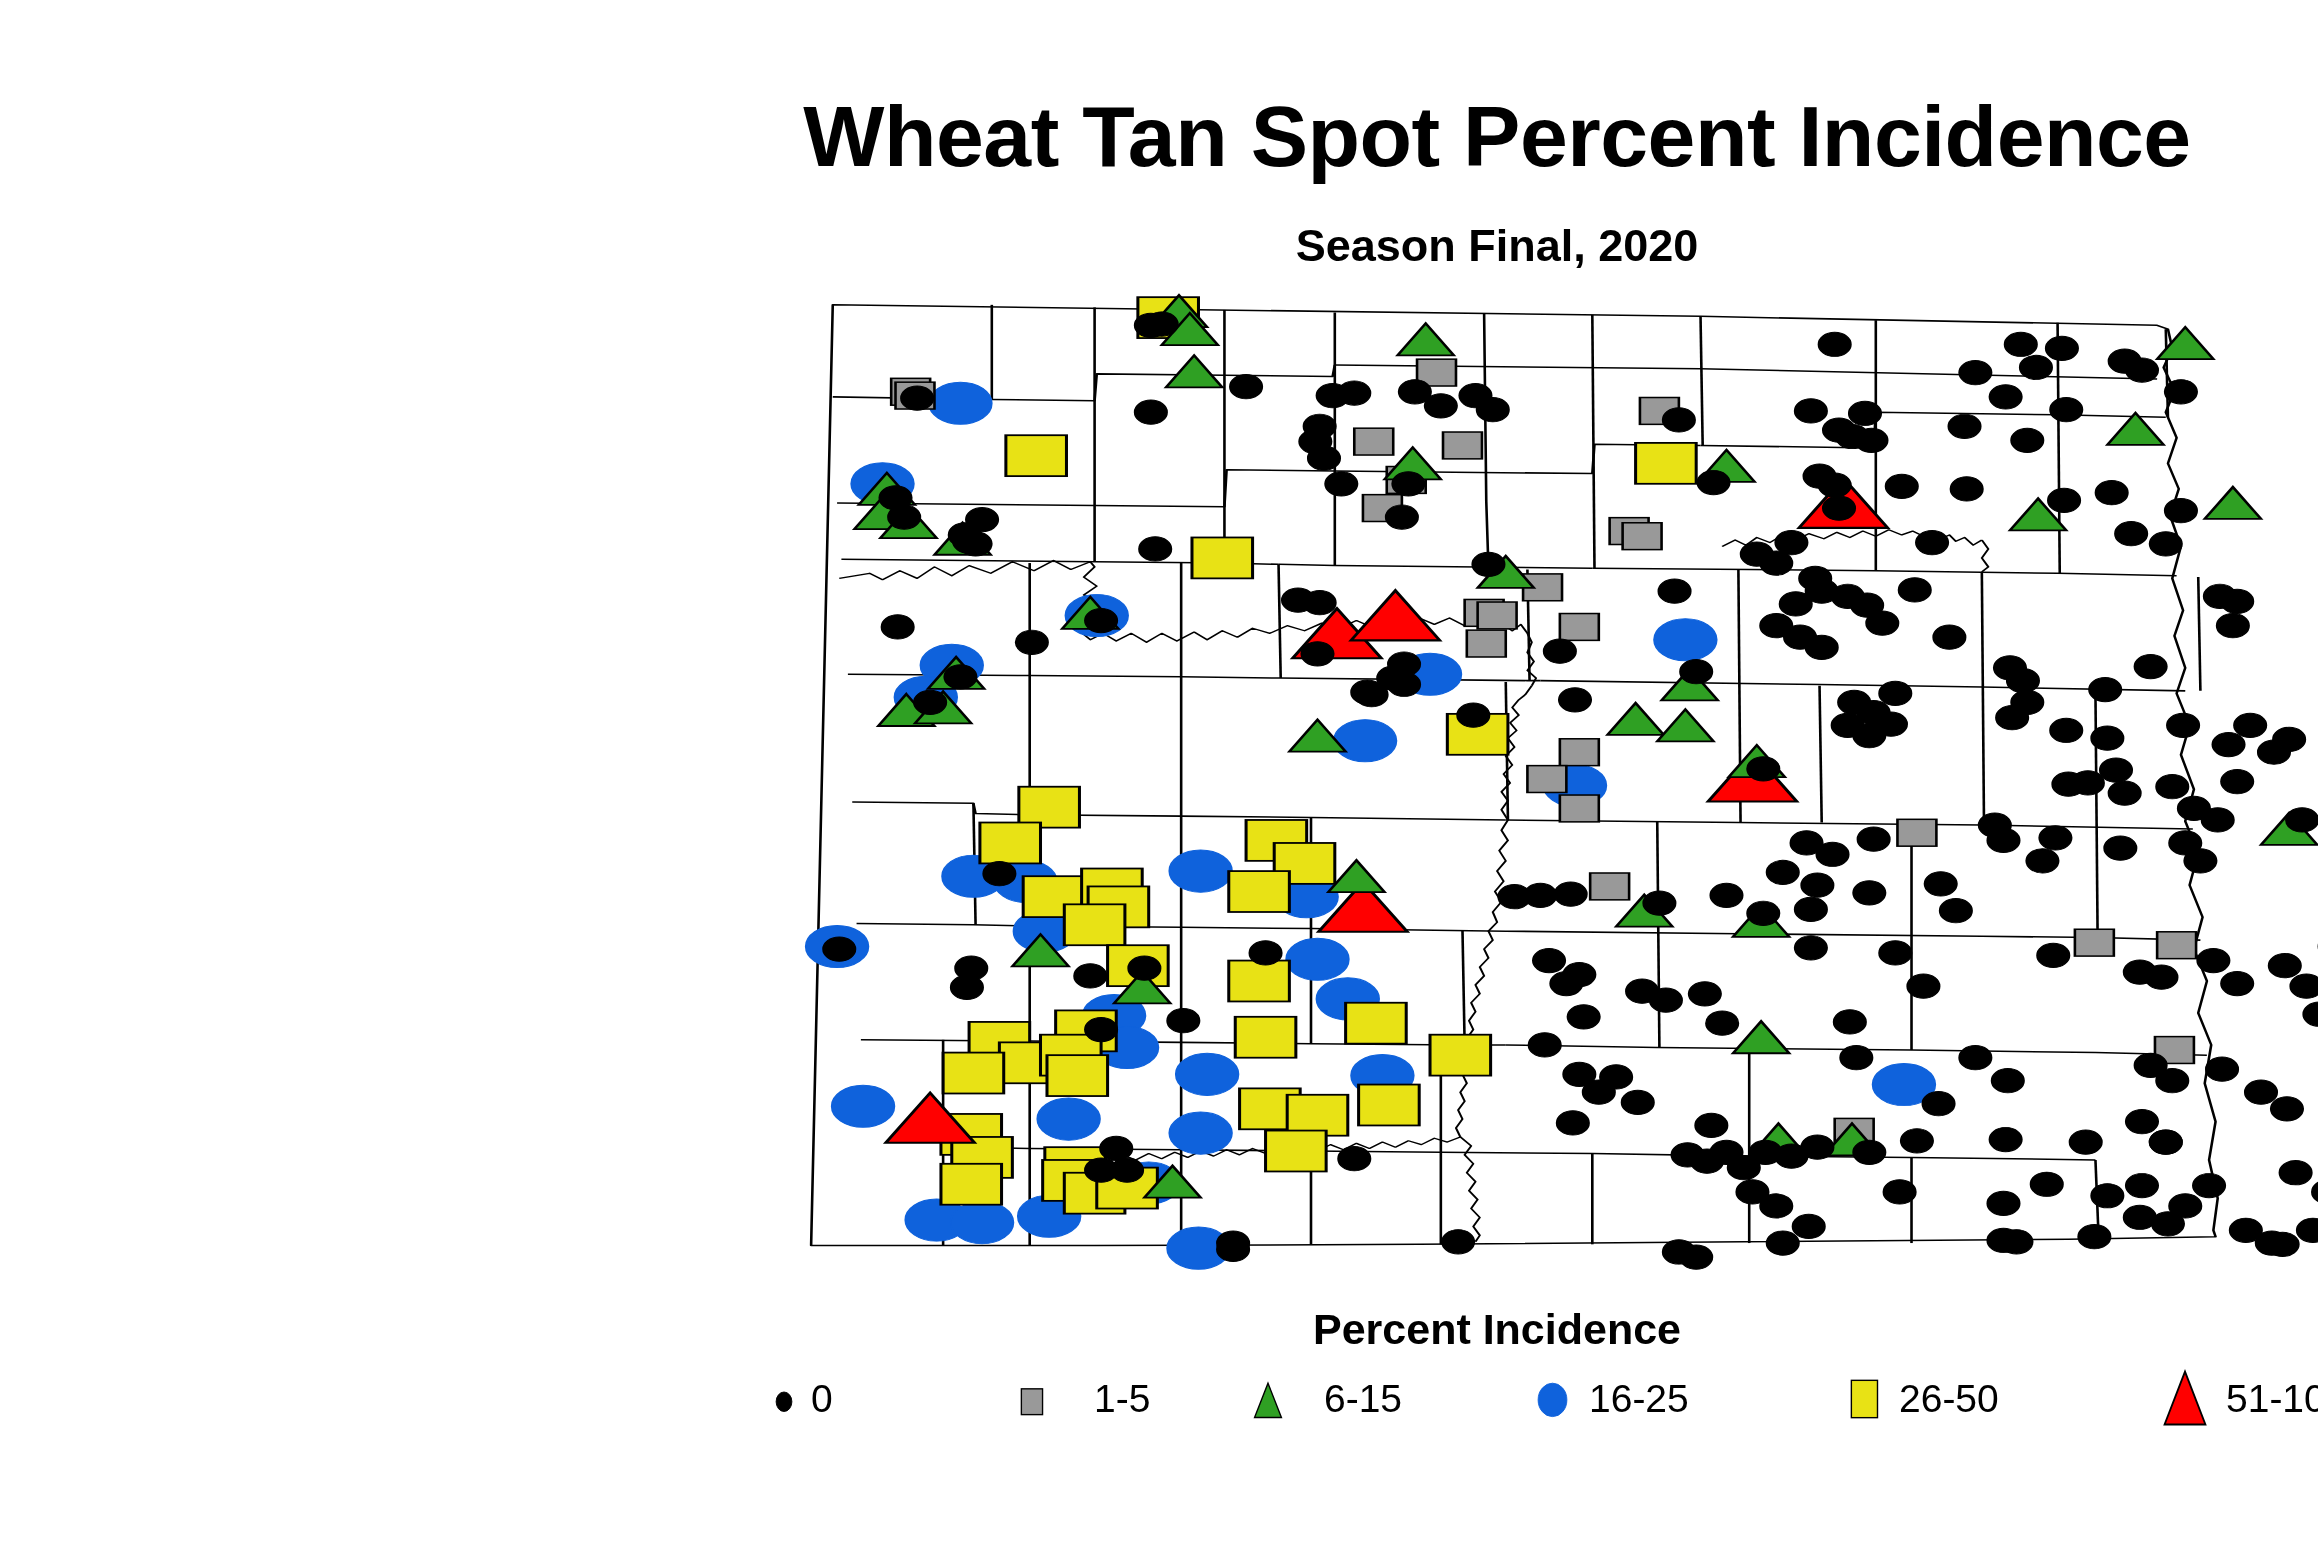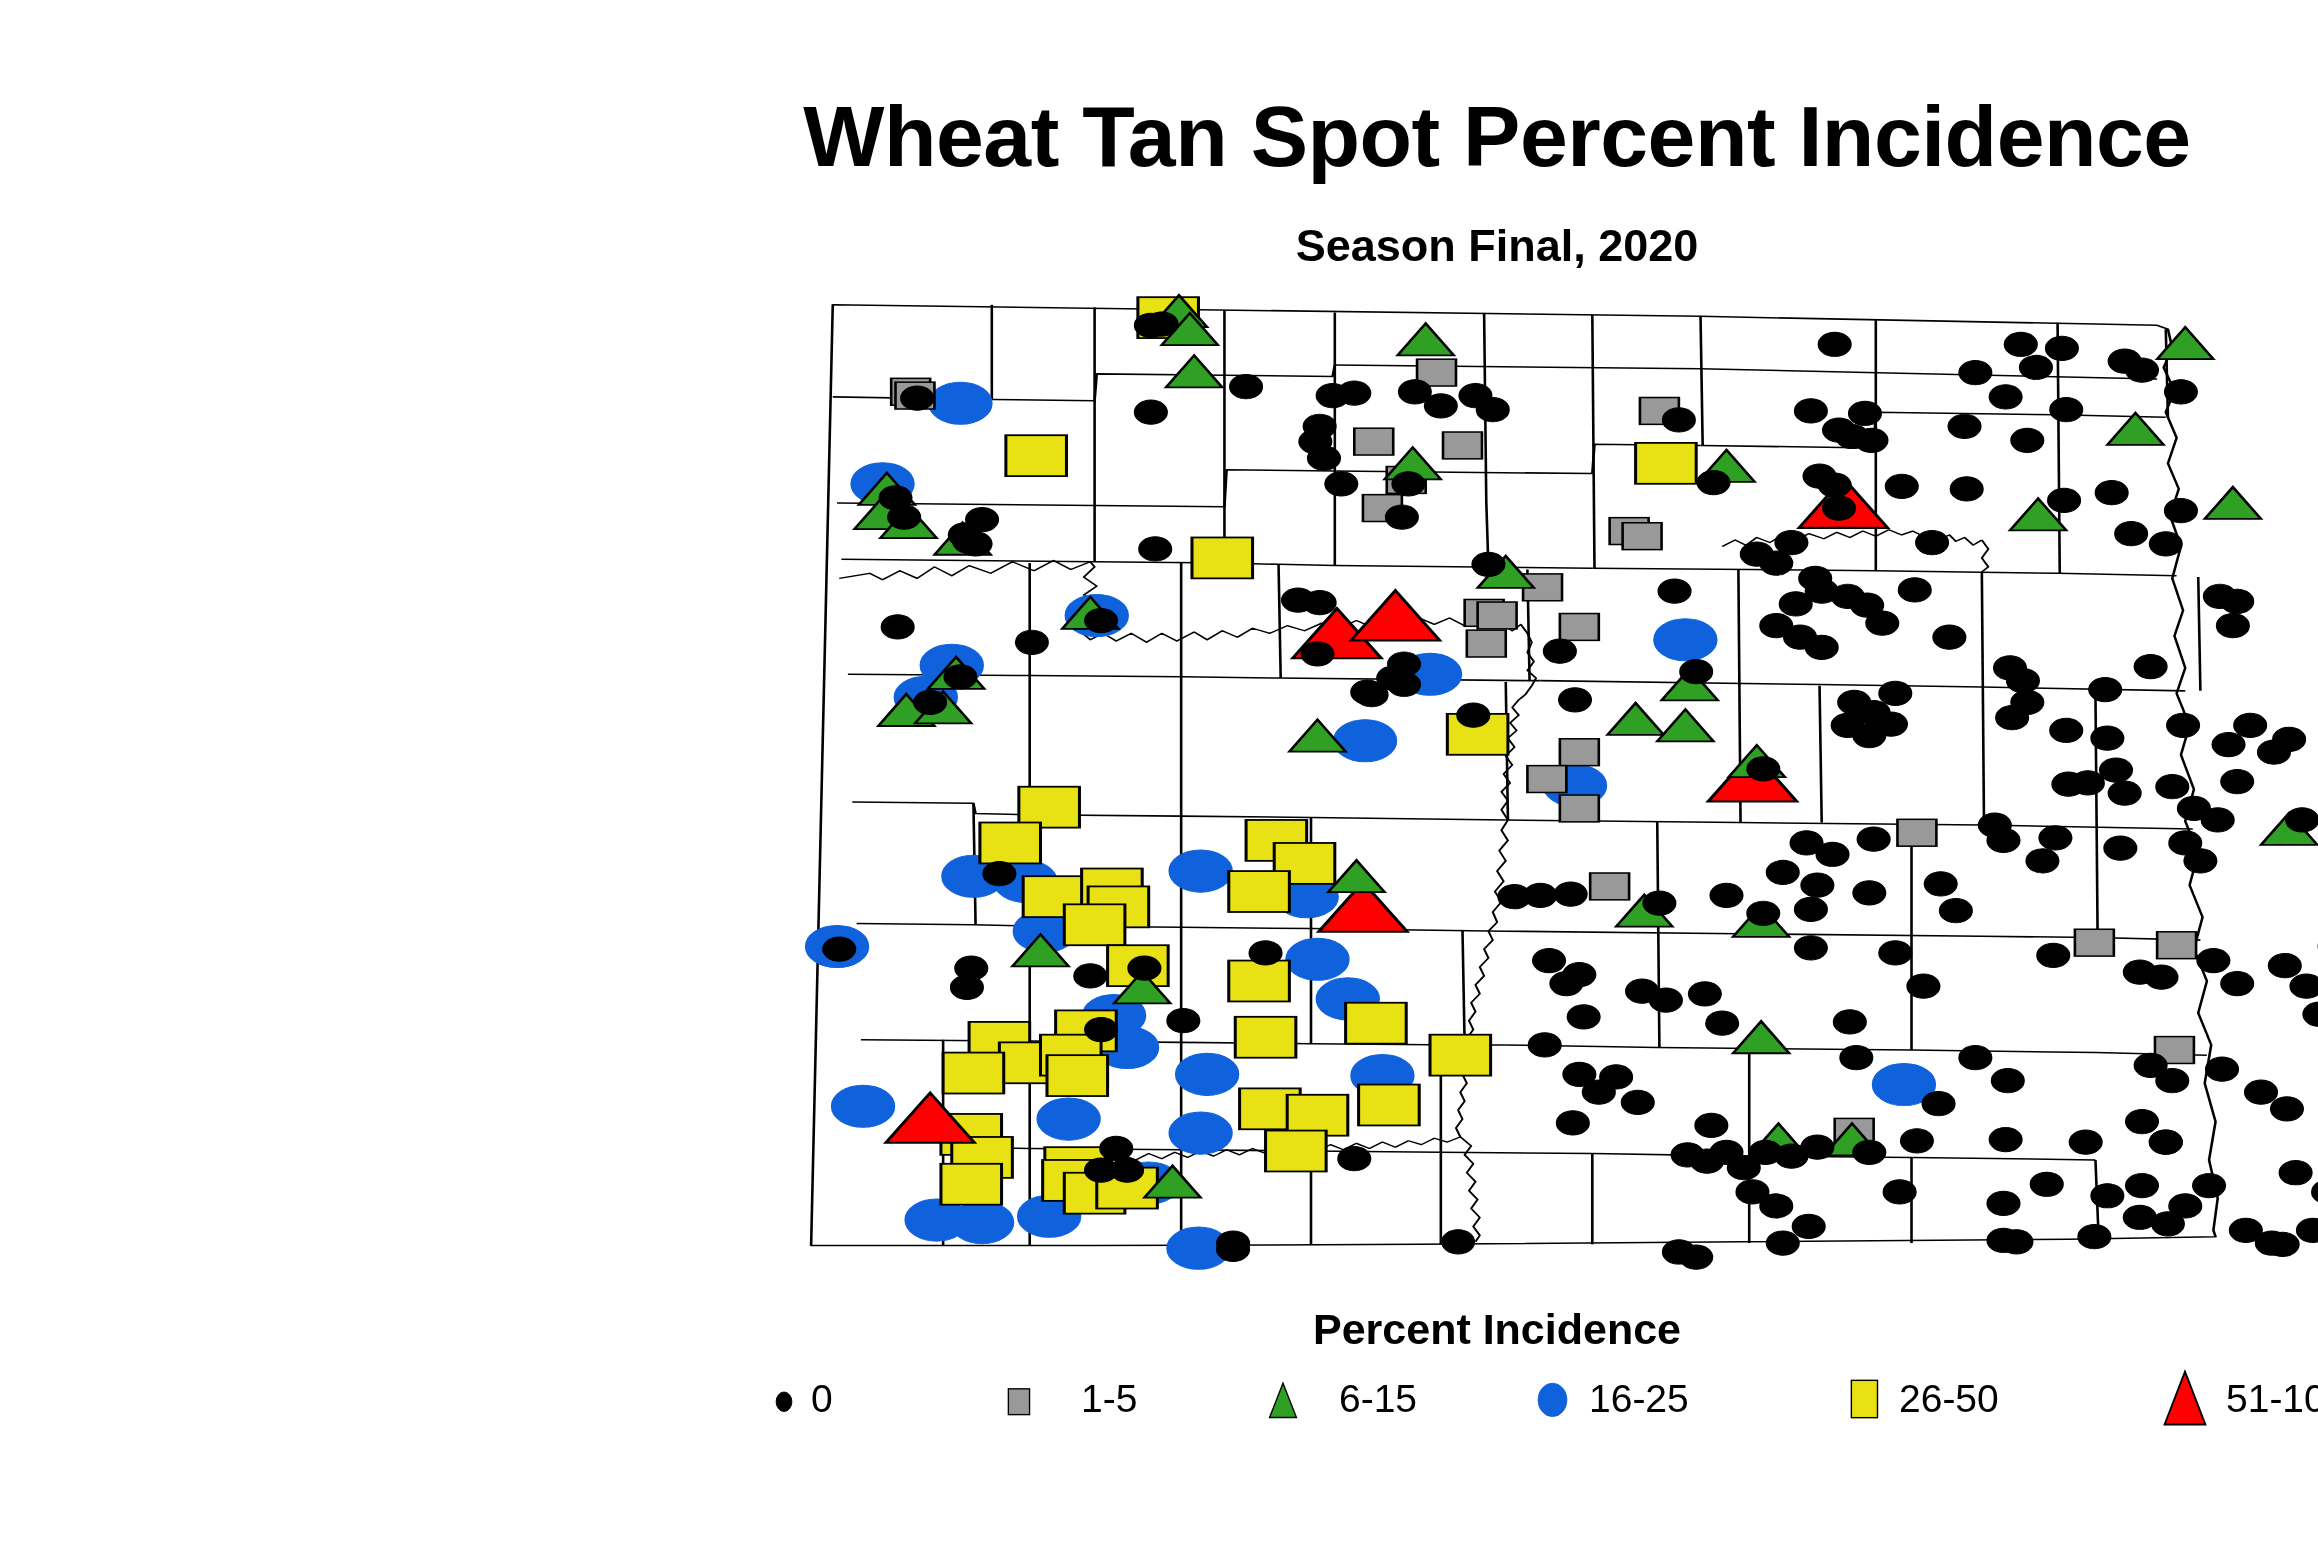--- a/index.html
+++ b/index.html
@@ -529,27 +529,27 @@
 
   <div class="legend-title">Percent Incidence</div>
 
   <div class="legend-row">
     <div class="legend-item" style="left:0px;">
       <svg class="sw" width="28" height="51" viewBox="0 0 60 110">
           <ellipse cx="30" cy="62" rx="17" ry="21" fill="#000000" stroke="#000000" stroke-width="2"></ellipse>
         </svg>
       <span class="legend-label">0</span>
     </div>
-    <div class="legend-item" style="left:231px;gap:45px;">
+    <div class="legend-item" style="left:244px;gap:45px;">
       <svg class="sw" width="35" height="51" viewBox="0 0 76 110">
           <rect x="16" y="34" width="46" height="56" fill="#999999" stroke="#000000" stroke-width="3"></rect>
         </svg>
       <span class="legend-label">1-5</span>
     </div>
-    <div class="legend-item" style="left:493px;gap:36px;">
+    <div class="legend-item" style="left:478px;gap:36px;">
       <svg class="sw" width="40" height="51" viewBox="0 0 86 110">
           <polygon points="43,22 72,96 14,96" fill="#2FA023" stroke="#000000" stroke-width="3"></polygon>
         </svg>
       <span class="legend-label">6-15</span>
     </div>
     <div class="legend-item" style="left:761px;gap:15px;">
       <svg class="sw" width="43" height="51" viewBox="0 0 92 110">
           <ellipse cx="46" cy="58" rx="31" ry="36" fill="#0F62DC" stroke="#0F62DC" stroke-width="2"></ellipse>
         </svg>
       <span class="legend-label">16-25</span>

